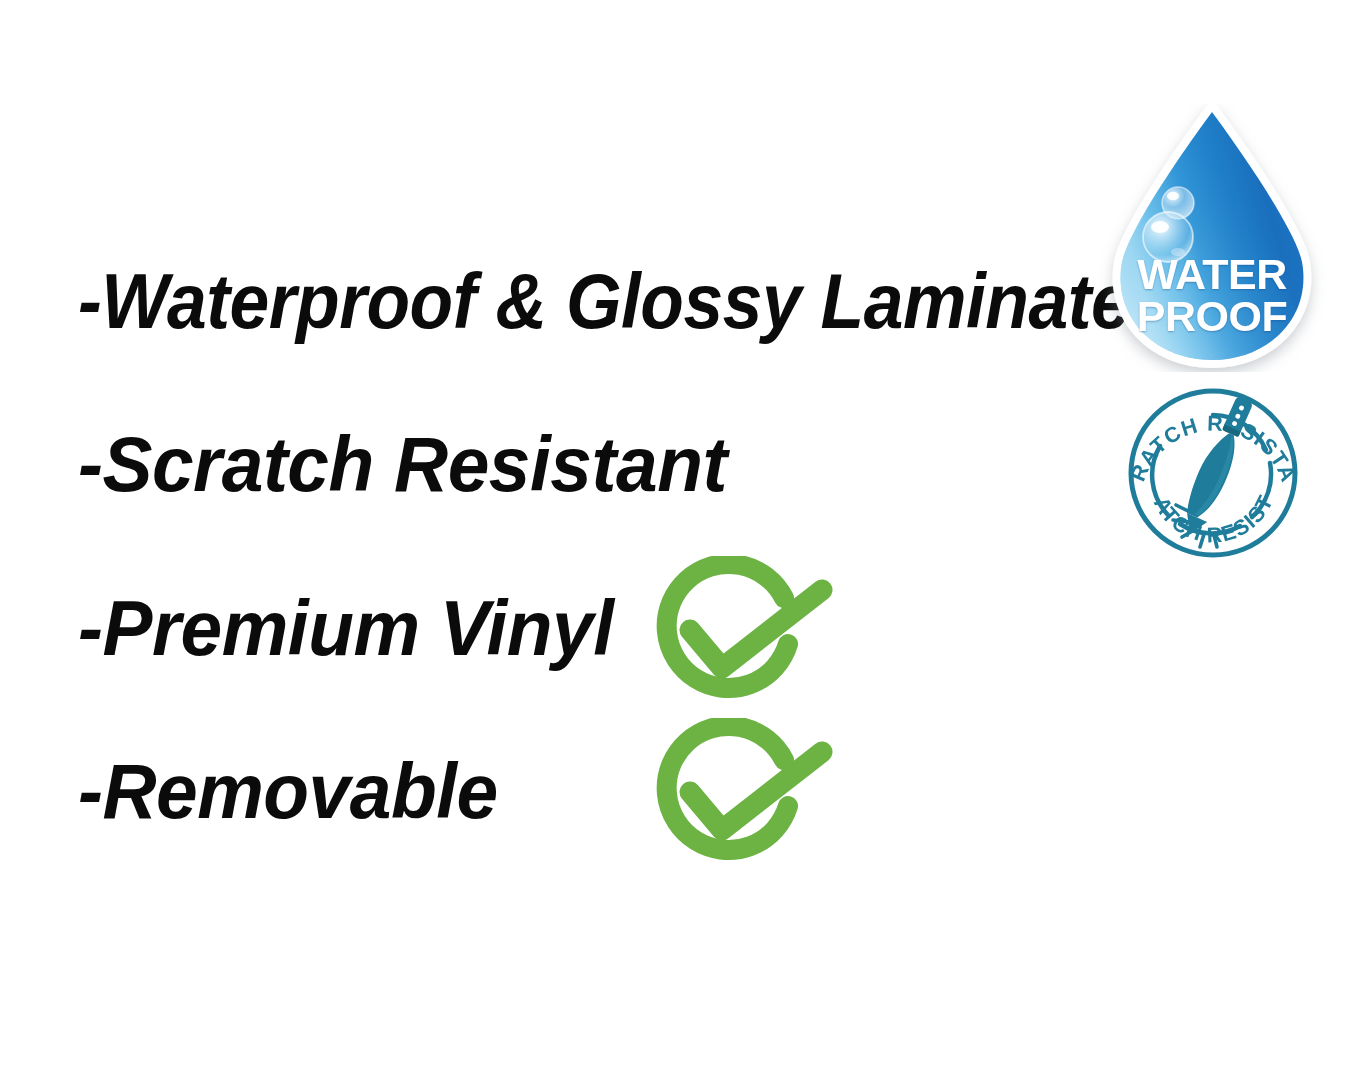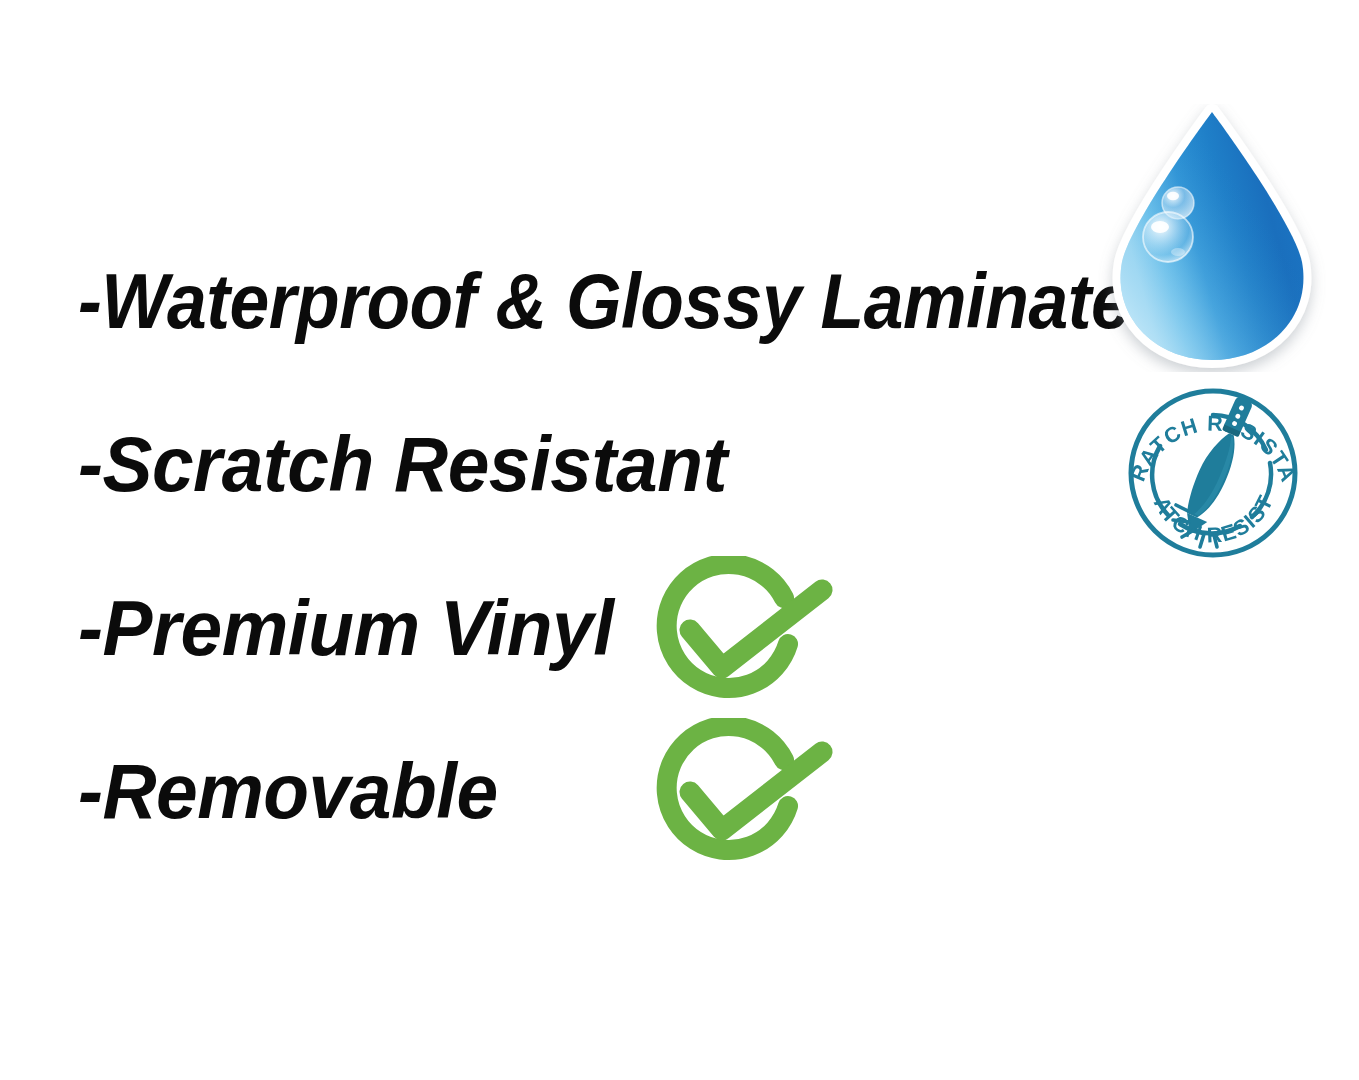--- a/index.html
+++ b/index.html
@@ -160,20 +160,24 @@
       <circle cx="80" cy="99" r="16" fill="url(#bubbleGradSm)"></circle>
       <circle cx="80" cy="99" r="16" fill="none" stroke="#ffffff" stroke-opacity="0.55" stroke-width="1.5"></circle>
       <ellipse cx="75" cy="92" rx="6" ry="4.2" fill="#ffffff" fill-opacity="0.9"></ellipse>
 
       <circle cx="70" cy="133" r="25" fill="url(#bubbleGradBig)"></circle>
       <circle cx="70" cy="133" r="25" fill="none" stroke="#ffffff" stroke-opacity="0.6" stroke-width="1.8"></circle>
       <ellipse cx="62" cy="123" rx="9" ry="6" fill="#ffffff" fill-opacity="0.92"></ellipse>
       <ellipse cx="80" cy="148" rx="7" ry="4" fill="#ffffff" fill-opacity="0.35"></ellipse>
     </svg>
 
+    <div id="waterproof-label">
+      <span class="wp-row">WATER</span>
+      <span class="wp-row">PROOF</span>
+    </div>
   </div>
 
   <div id="scratch-badge">
     <svg width="190" height="178" viewBox="0 0 190 178">
       <defs>
         <path id="arcTop" d="M 25 102 A 72 72 0 0 1 165 102" fill="none"></path>
         <path id="arcBottom" d="M 33 110 A 64 64 0 0 0 157 110" fill="none"></path>
       </defs>
 
       <circle cx="95" cy="89" r="82" fill="none" stroke="#1f7d9b" stroke-width="5"></circle>

